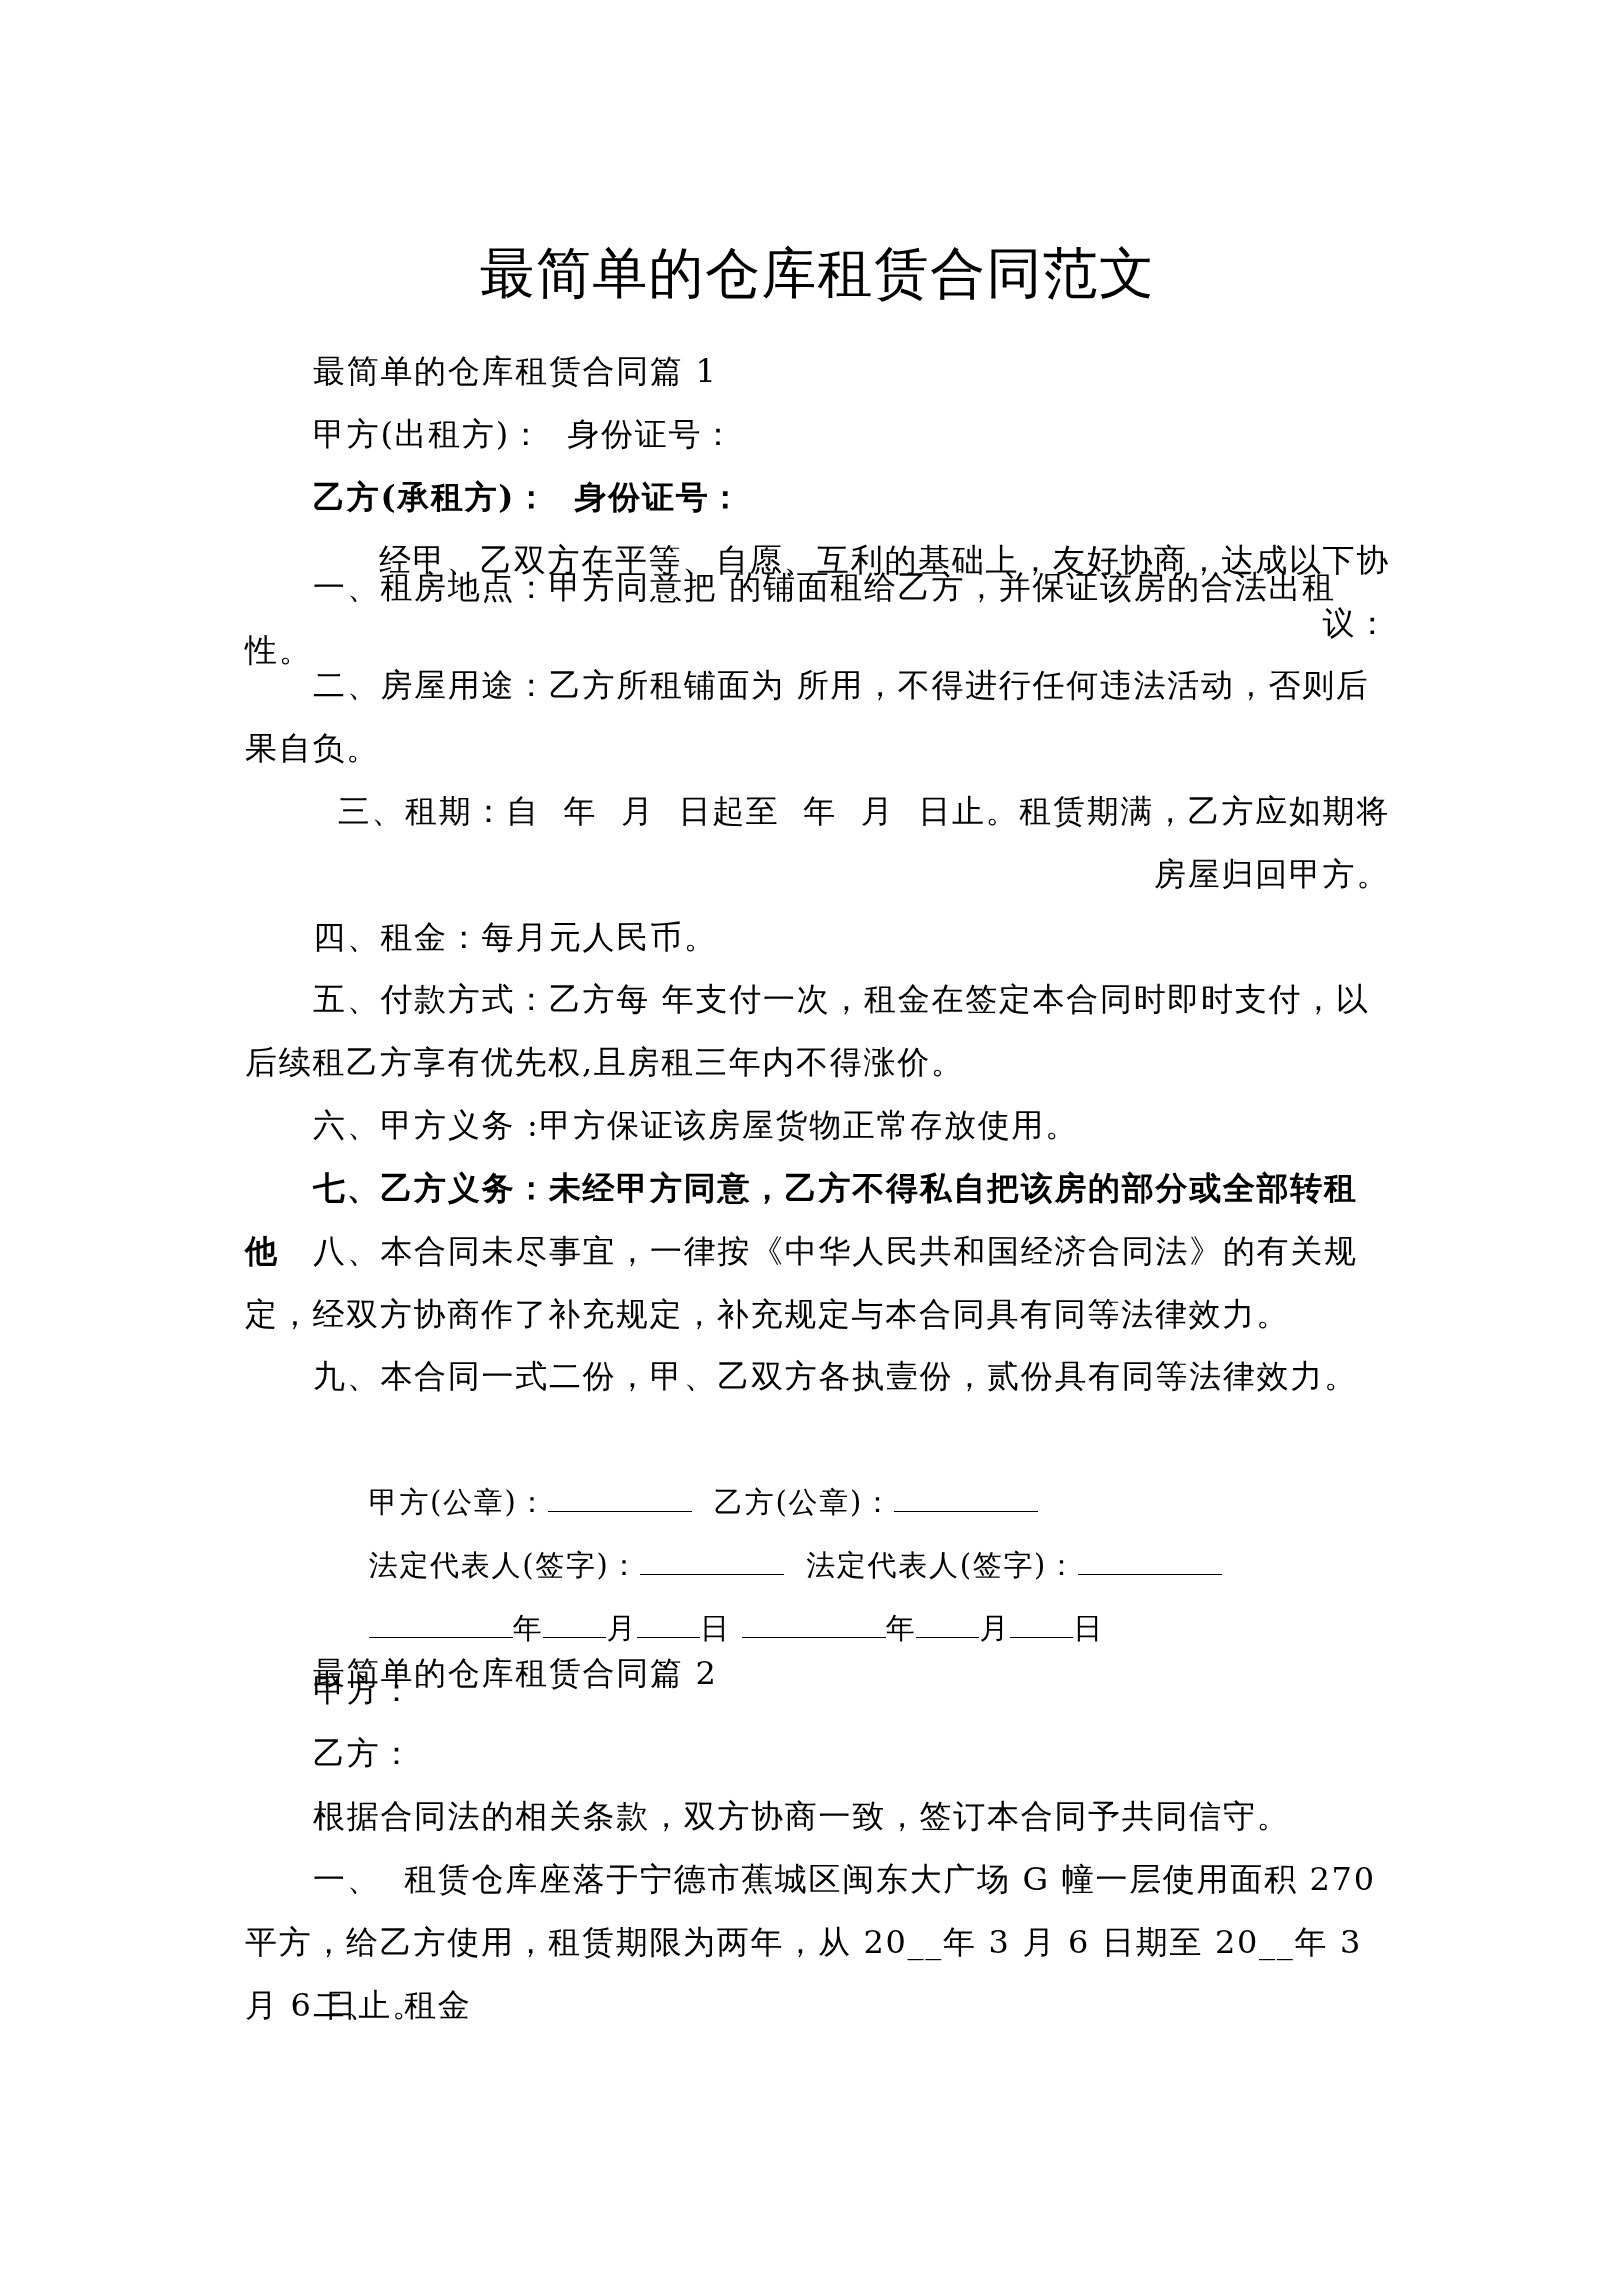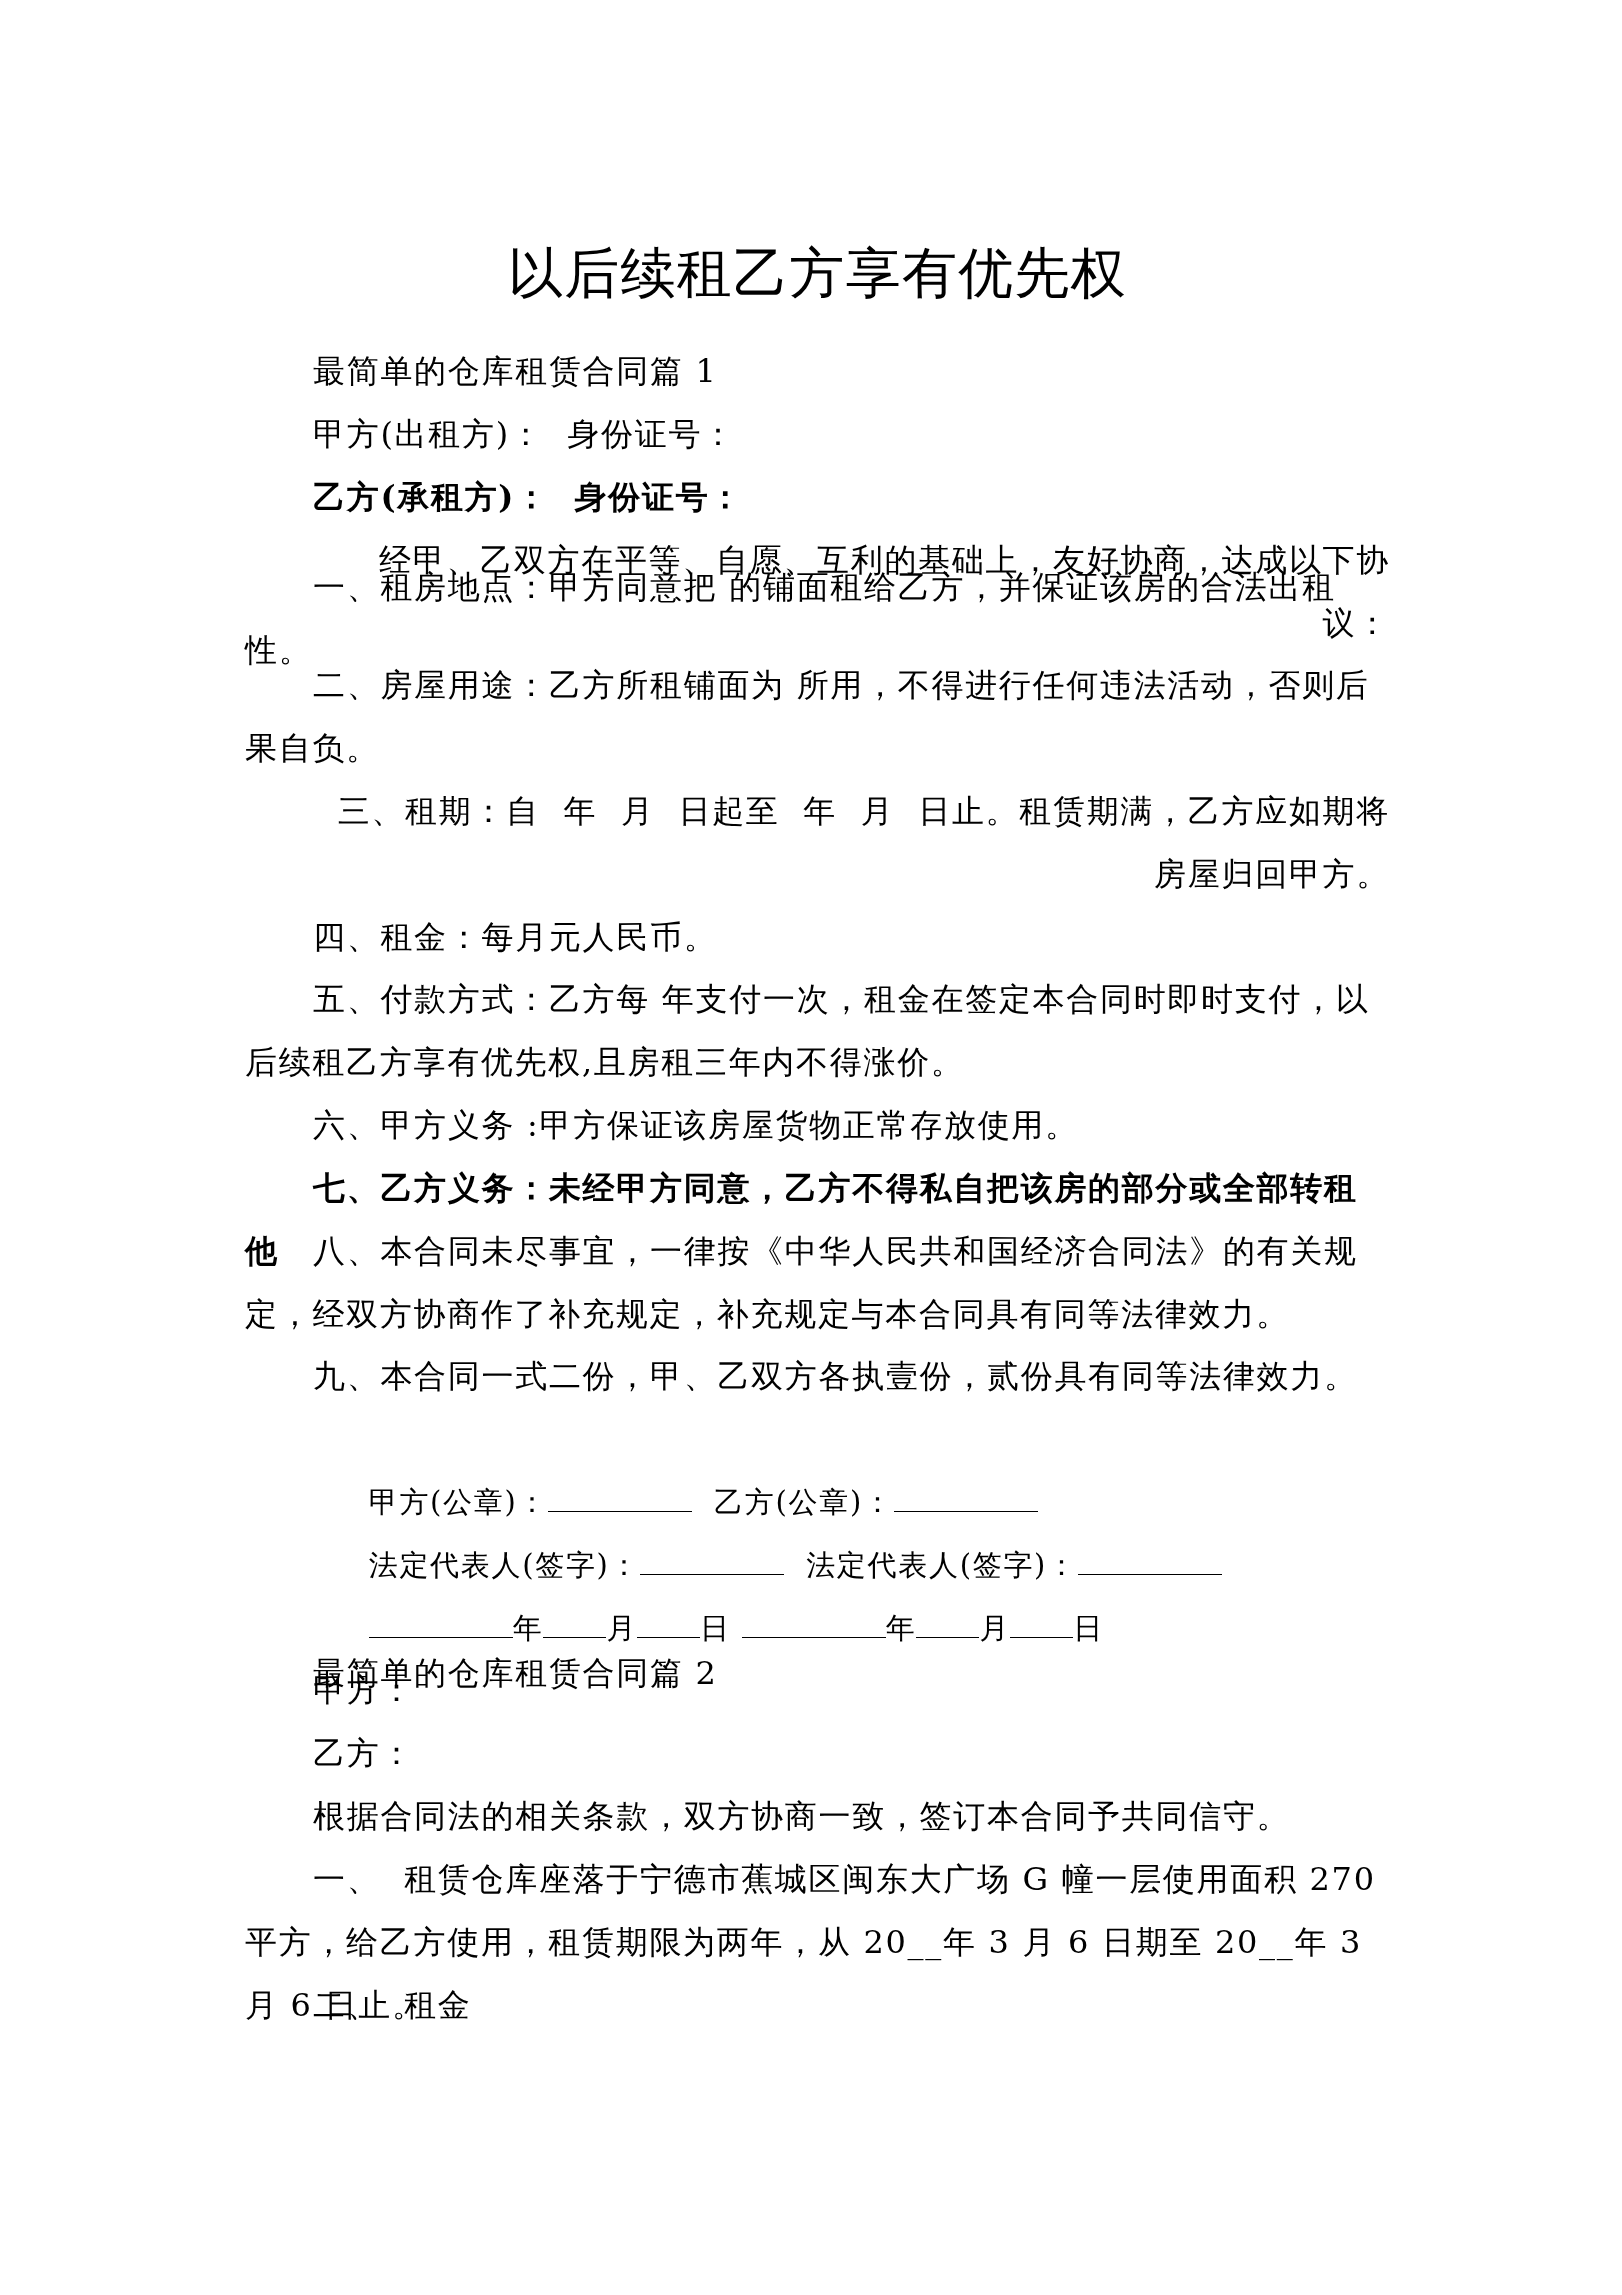--- a/index.html
+++ b/index.html
@@ -20,21 +20,21 @@
     .blank { display: inline-block; border-bottom: 1.3px solid #000; height: 29px; vertical-align: baseline; }
     .b-lg { width: 144px; }
     .b-sm { width: 63px; }
     .sig-row { position: absolute; left: 80px; font-size: 29px; line-height: 63px; letter-spacing: 1.7px; white-space: pre; }
     .sig-row span { white-space: pre; }
   </style>
 </head>
 <body>
 
 <div class="page">
-  <h1 class="title">以后续租乙方享有优先权</h1>
+  <h1 class="title">最简单的仓库租赁合同范文</h1>
 
   <div class="para" style="top:340px;">最简单的仓库租赁合同篇 1</div>
   <div class="para" style="top:403px;">甲方(出租方)：  身份证号：</div>
   <div class="para" style="top:466px;font-weight:bold;">乙方(承租方)：  身份证号：</div>
   <div class="para" style="top:529px;text-align:right;">经甲、乙双方在平等、自愿、互利的基础上，友好协商，达成以下协议：</div>
   <div class="para" style="top:556px;">一、租房地点：甲方同意把 的铺面租给乙方，并保证该房的合法出租性。</div>
   <div class="para" style="top:654px;">二、房屋用途：乙方所租铺面为 所用，不得进行任何违法活动，否则后果自负。</div>
   <div class="para" style="top:780px;text-align:right;">三、租期：自  年  月  日起至  年  月  日止。租赁期满，乙方应如期将房屋归回甲方。</div>
   <div class="para" style="top:906px;">四、租金：每月元人民币。</div>
   <div class="para" style="top:968px;">五、付款方式：乙方每 年支付一次，租金在签定本合同时即时支付，以后续租乙方享有优先权,且房租三年内不得涨价。</div>

